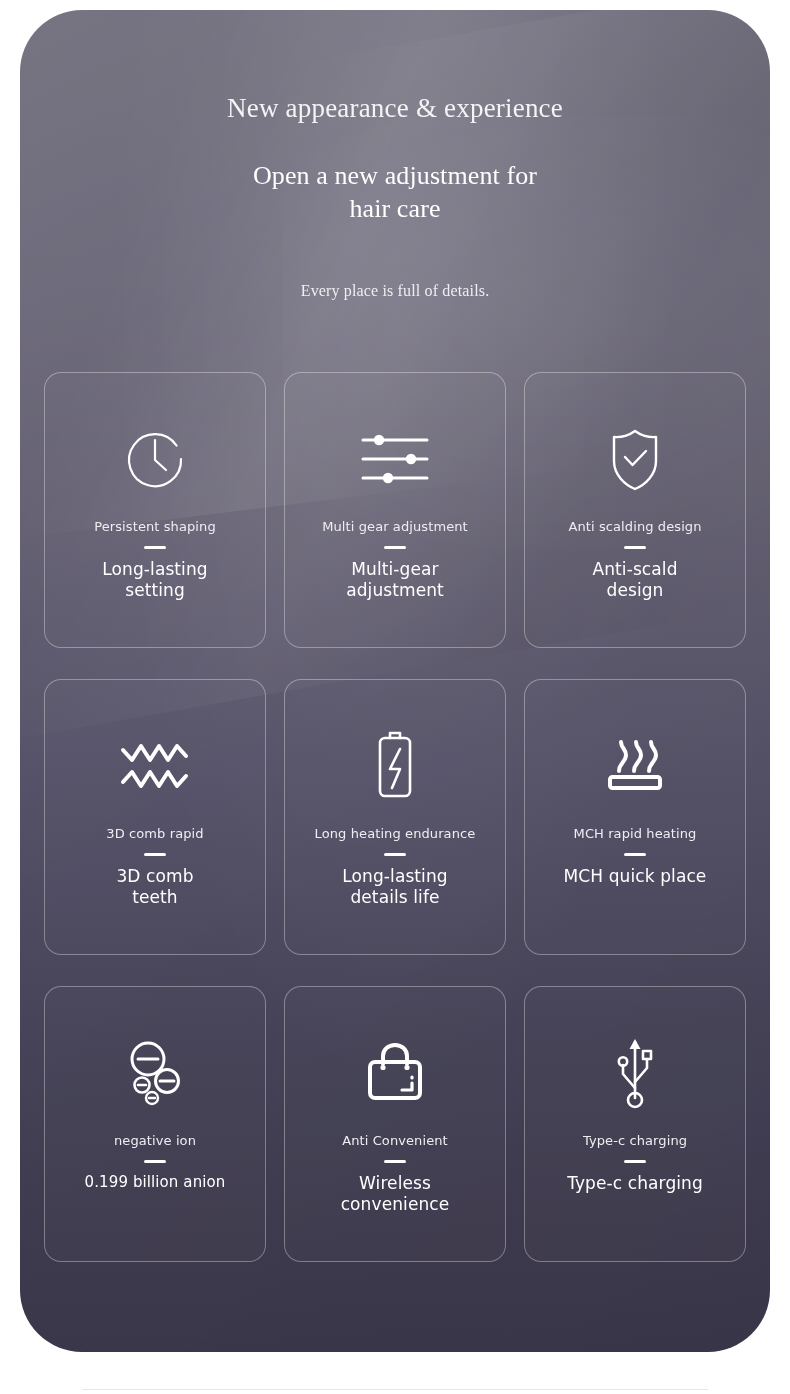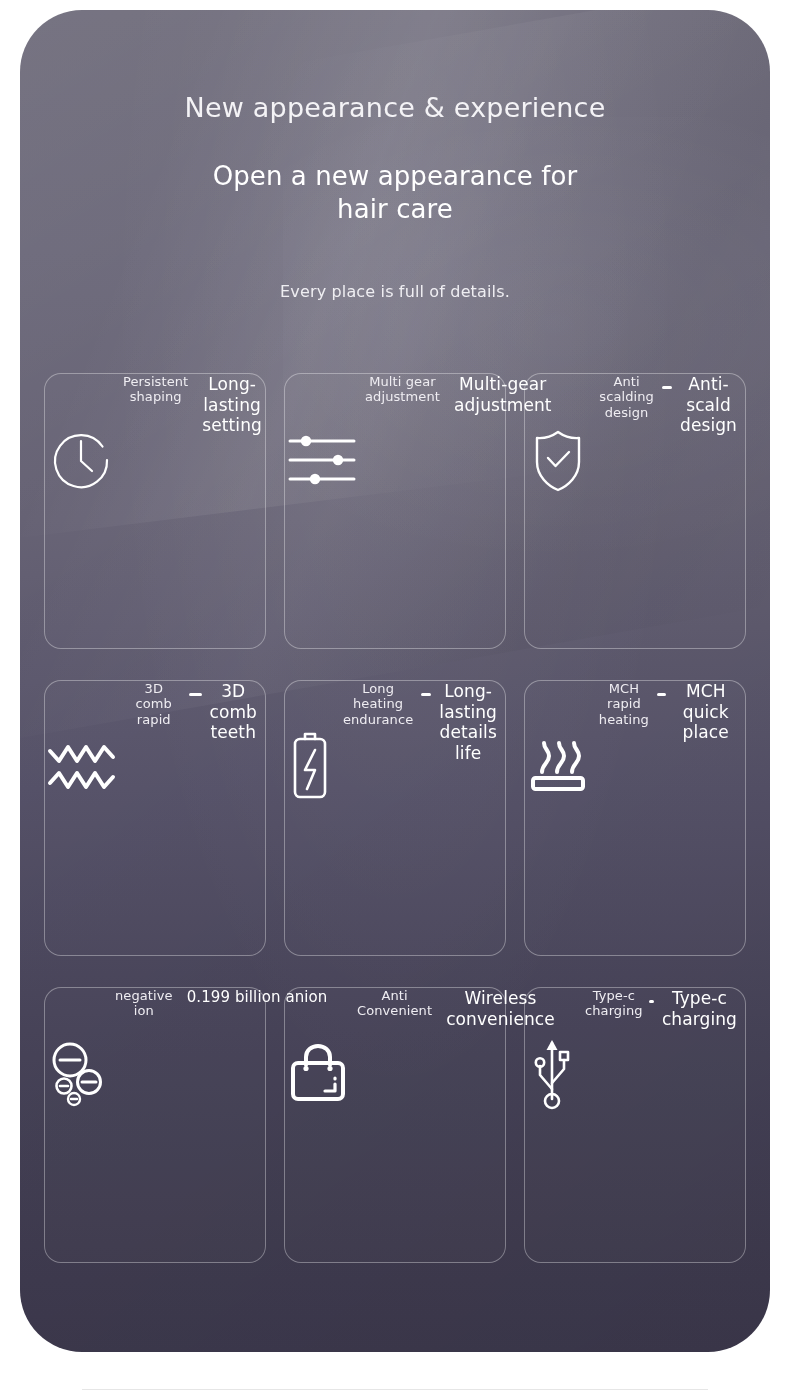--- a/index.html
+++ b/index.html
@@ -94,20 +94,21 @@
     z-index: 2;
     width: 100%;
     height: 100%;
   }
 
   
   .header {
     padding-top: 82px;
     text-align: center;
     color: #ffffff;
+    font-family: Liberation Serif, serif;
   }
   .headline {
     font-size: 27px;
     font-weight: 400;
     letter-spacing: 0.2px;
     line-height: 1.2;
     color: #f4f3f6;
     margin: 0;
   }
   .subhead {
@@ -140,22 +141,22 @@
     row-gap: 31px;
     justify-content: center;
   }
   .card {
     position: relative;
     height: 276px;
     border: 1px solid rgba(255,255,255,0.34);
     border-radius: 17px;
     background: rgba(255,255,255,0.016);
     display: flex;
-    flex-direction: row;
-    align-items: flex-start;
+    flex-direction: column;
+    align-items: center;
     box-sizing: border-box;
   }
   .card-icon {
     height: 120px;
     display: flex;
     align-items: center;
     justify-content: center;
     margin-top: 26px;
   }
   .card-icon svg {
@@ -208,21 +209,21 @@
   <div class="panel">
     <div class="sheen-a"></div>
     <div class="sheen-b"></div>
     <div class="sheen-c"></div>
     <div class="vignette"></div>
 
     <div class="panel-inner">
       <div class="header">
         <h1 class="headline">New appearance &amp; experience</h1>
         <h2 class="subhead">
-          <span>Open a new appearance for</span>
+          <span>Open a new adjustment for</span>
           <span class="l2">hair care</span>
         </h2>
         <p class="tagline">Every place is full of details.</p>
       </div>
 
       <div class="grid">
 
         <div class="card">
           <div class="card-icon">
             <svg width="72" height="72" viewBox="0 0 72 72" fill="none" stroke="#ffffff" stroke-width="2.2" stroke-linecap="round" stroke-linejoin="round">

